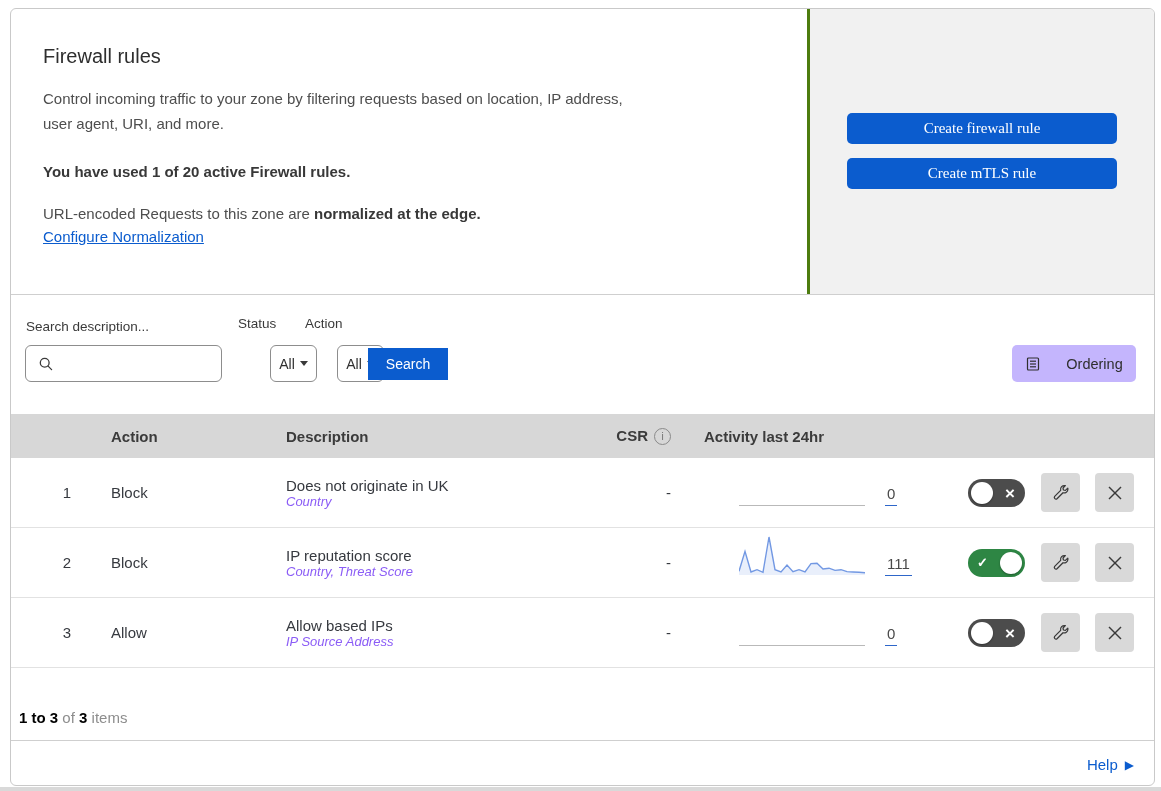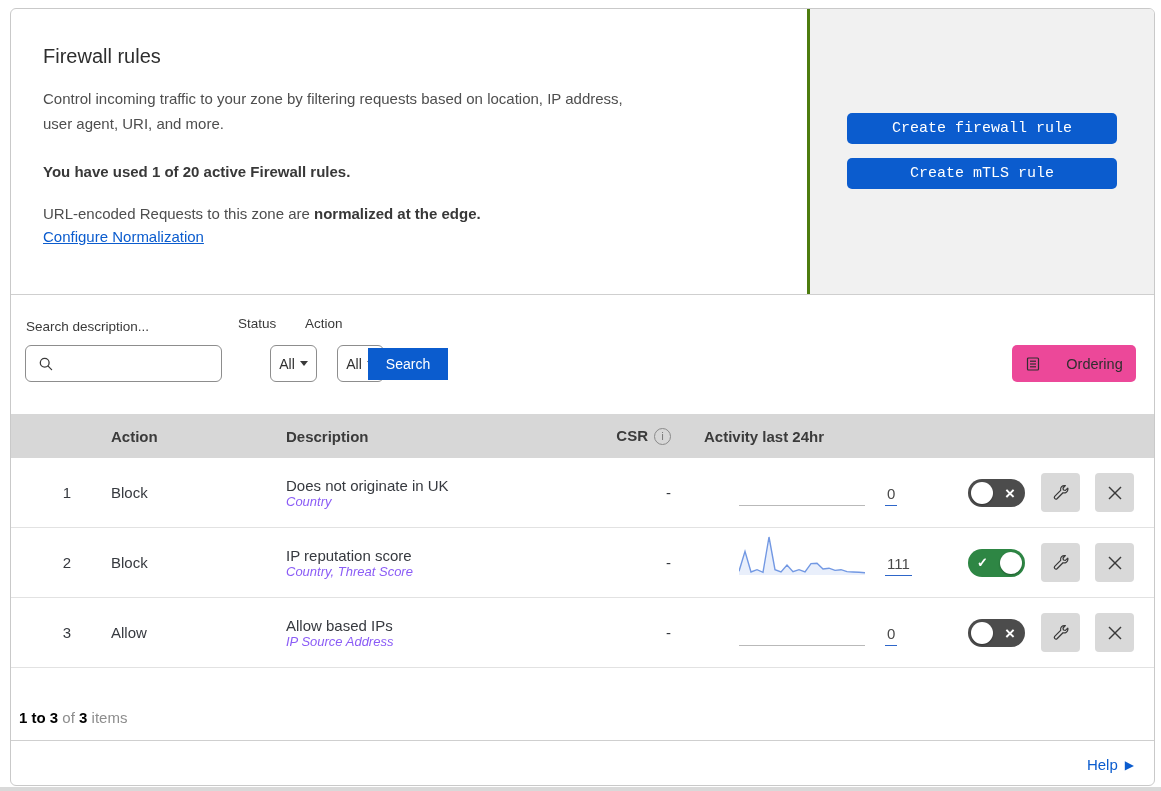--- a/index.html
+++ b/index.html
@@ -11,32 +11,32 @@
   .hdr-left{flex:1;border-right:3px solid #4d7c0f;padding:36px 40px 0 32px;box-sizing:border-box;}
   .hdr-right{width:344px;background:#f1f1f1;box-sizing:border-box;padding-top:104px;}
   .title{font-size:20px;color:#2e2e2e;margin:0 0 18px 0;font-weight:400;}
   .desc{font-size:15px;color:#4e4e4e;line-height:25px;}
   .desc span{display:block;}
   .usage{font-size:15px;font-weight:700;color:#383838;margin-top:27px;}
   .norm{font-size:15px;color:#4e4e4e;margin-top:25px;}
   .norm b{color:#383838;}
   .link{display:inline-block;margin-top:6px;font-size:15px;color:#0b5cce;text-decoration:underline;cursor:pointer;}
   .btn-blue{display:block;width:270px;height:31px;margin:0 auto 14px auto;background:#0b5cce;border:none;
-    border-radius:5px;color:#fff;font-size:15px;font-family:Liberation Mono, monospace;cursor:pointer;}
+    border-radius:5px;color:#fff;font-size:15px;font-family:Liberation Serif, serif;cursor:pointer;}
   
   .filterbar{position:relative;height:119px;border-top:1px solid #cfcfcf;}
   .flabel{position:absolute;font-size:13.5px;color:#3a3a3a;}
   .search-box{position:absolute;left:14px;top:50px;width:197px;height:37px;box-sizing:border-box;
     border:1px solid #8d8d8d;border-radius:6px;display:flex;align-items:center;padding-left:12px;background:#fff;cursor:text;}
   .select-box{position:absolute;top:50px;width:47px;height:37px;box-sizing:border-box;border:1px solid #8d8d8d;
     border-radius:6px;display:flex;align-items:center;justify-content:center;gap:5px;font-size:14px;color:#2f2f2f;background:#fff;cursor:pointer;margin-left:32px;}
   .caret{width:0;height:0;border-left:4.5px solid transparent;border-right:4.5px solid transparent;border-top:5.5px solid #3a3a3a;}
   .btn-search{position:absolute;left:357px;top:53px;width:80px;height:32px;background:#0b5cce;border:none;
     border-radius:0;color:#fff;font-size:14px;font-family:inherit;cursor:pointer;}
-  .btn-ordering{position:absolute;right:18px;top:50px;width:124px;height:37px;background:#ec4899;border:none;
+  .btn-ordering{position:absolute;right:18px;top:50px;width:124px;height:37px;background:#c4b5fd;border:none;
     border-radius:5px;font-size:14.5px;color:#2f2f2f;font-family:inherit;display:flex;align-items:center;justify-content:center;gap:25px;cursor:pointer;}
   
   .thead{display:flex;align-items:center;height:44px;background:#d7d7d7;font-size:15px;font-weight:700;color:#3b3b3b;}
   .row{display:flex;align-items:center;height:70px;border-bottom:1px solid #e2e2e2;box-sizing:border-box;}
   .c-num{width:100px;text-align:center;box-sizing:border-box;padding-left:12px;font-size:15px;}
   .c-act{width:175px;font-size:15px;}
   .c-desc{flex:1;}
   .c-csr{width:100px;text-align:right;box-sizing:border-box;padding-right:18px;font-size:15px;}
   .c-activity{width:250px;box-sizing:border-box;display:flex;align-items:flex-end;padding:0 0 15px 50px;}
   .thead .c-activity{align-items:center;padding:0 0 0 15px;font-weight:700;}

